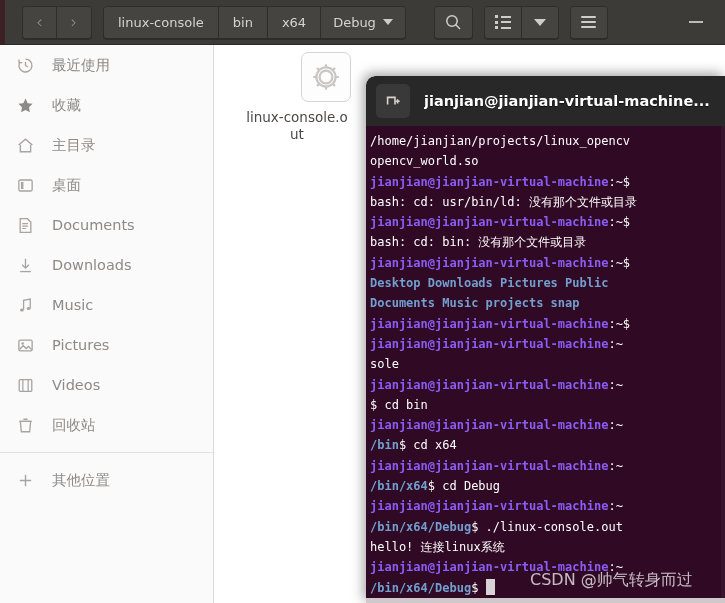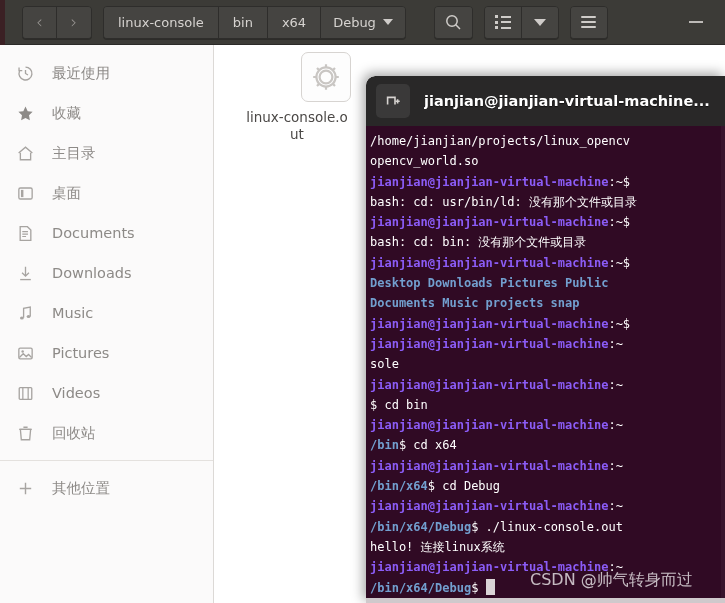--- a/index.html
+++ b/index.html
@@ -91,21 +91,20 @@
   .ic-listview .row b { display:block; width: 3px; height: 3px; background: #cfccc9; }
   .ic-listview .row s { display:block; width: 10px; height: 2px; background: #cfccc9; }
 
   
   .sidebar {
     position: absolute; left: 0; top: 45px;
     width: 214px; height: 558px;
     background: #fbfafa;
     border-right: 1px solid #dcd9d6;
     box-sizing: border-box;
-    padding-top: 8px;
     z-index: 10;
   }
   .side-item {
     display: flex; align-items: center;
     height: 40px;
     padding-left: 16px;
     color: #8d8a87;
     font-size: 14.5px;
     cursor: default;
   }

